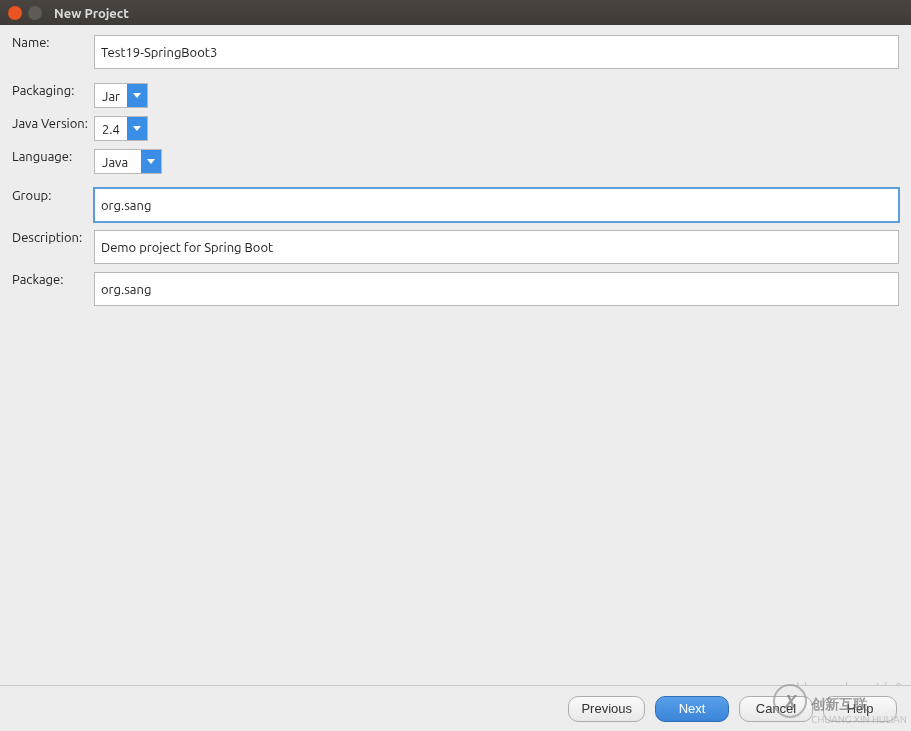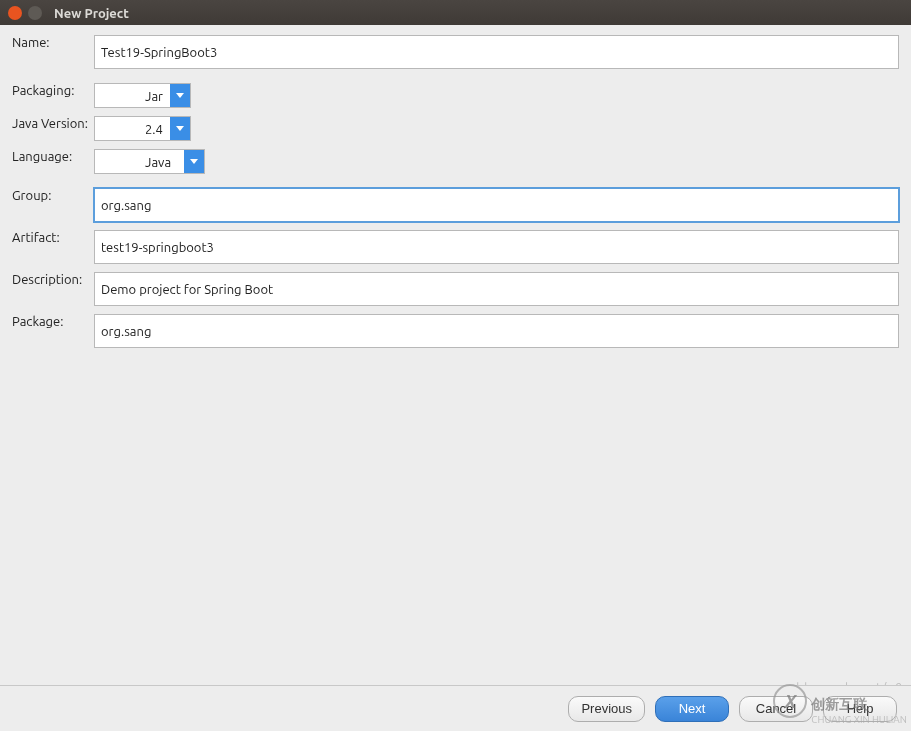--- a/index.html
+++ b/index.html
@@ -68,21 +68,21 @@
       box-shadow: 0 0 0 1px #5c9edc;
     }
     .combo {
       display: flex;
       align-items: stretch;
       height: 25px;
       border: 1px solid #b8b8b8;
       background: #fff;
     }
     .combo.full { width: 100%; }
-    .combo.fit { width: auto; padding-left: 43px; }
+    .combo.fit { width: auto; }
     .combo-text {
       padding: 3px 7px;
       white-space: nowrap;
       color: #222;
       display: flex;
       align-items: center;
     }
     .combo-hint {
       color: #9a9a9a;
       margin-left: 4px;
@@ -227,26 +227,20 @@
     </div>
   </div>
 
   <div class="row">
     <div class="label">Group:</div>
     <div class="val">
       <input class="text-input focused" type="text" value="org.sang" style="">
     </div>
   </div>
 
-  <div class="row">
-    <div class="label">Artifact:</div>
-    <div class="val">
-      <input class="text-input" type="text" value="test19-springboot3" style="">
-    </div>
-  </div>
 
 
   <div class="row">
     <div class="label">Description:</div>
     <div class="val">
       <input class="text-input" type="text" value="Demo project for Spring Boot" style="">
     </div>
   </div>
 
   <div class="row">

